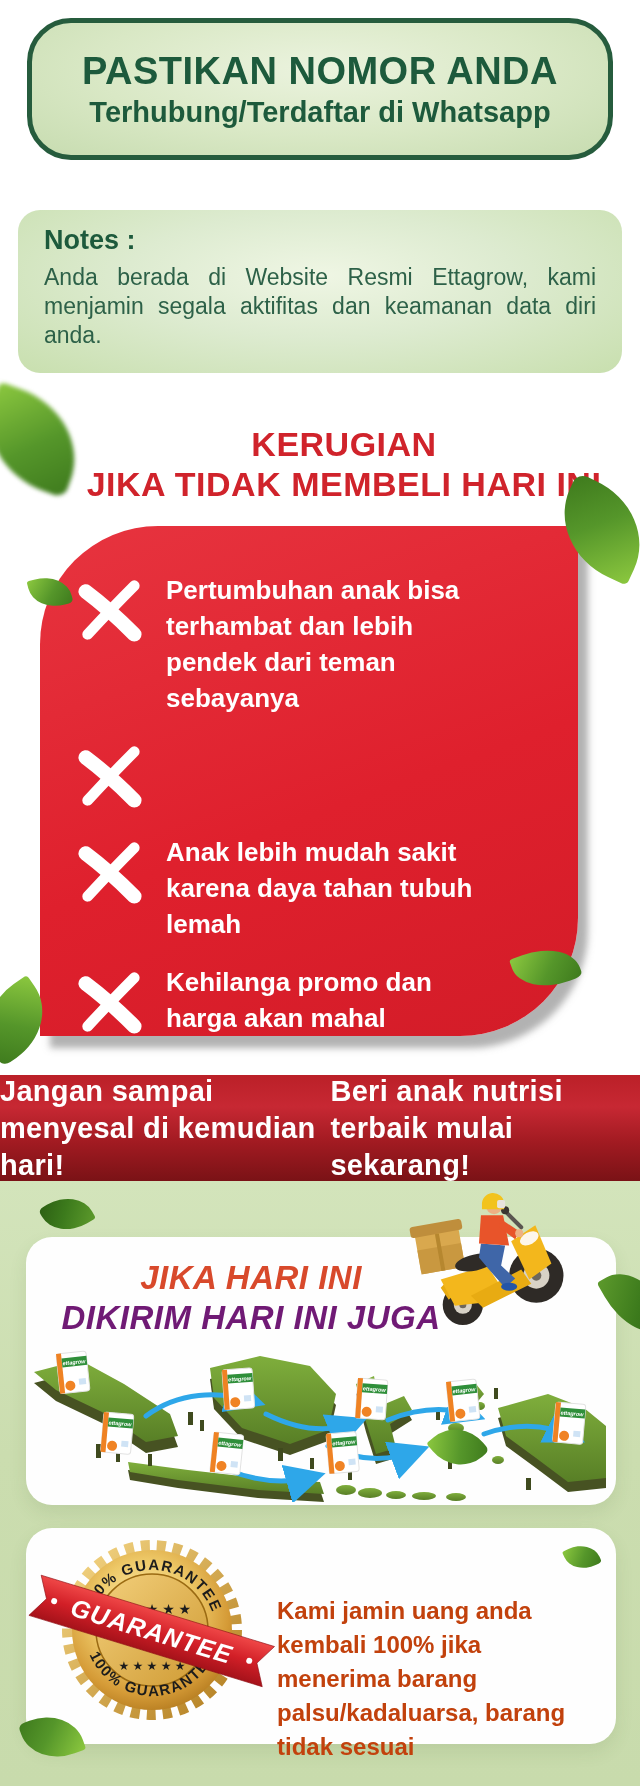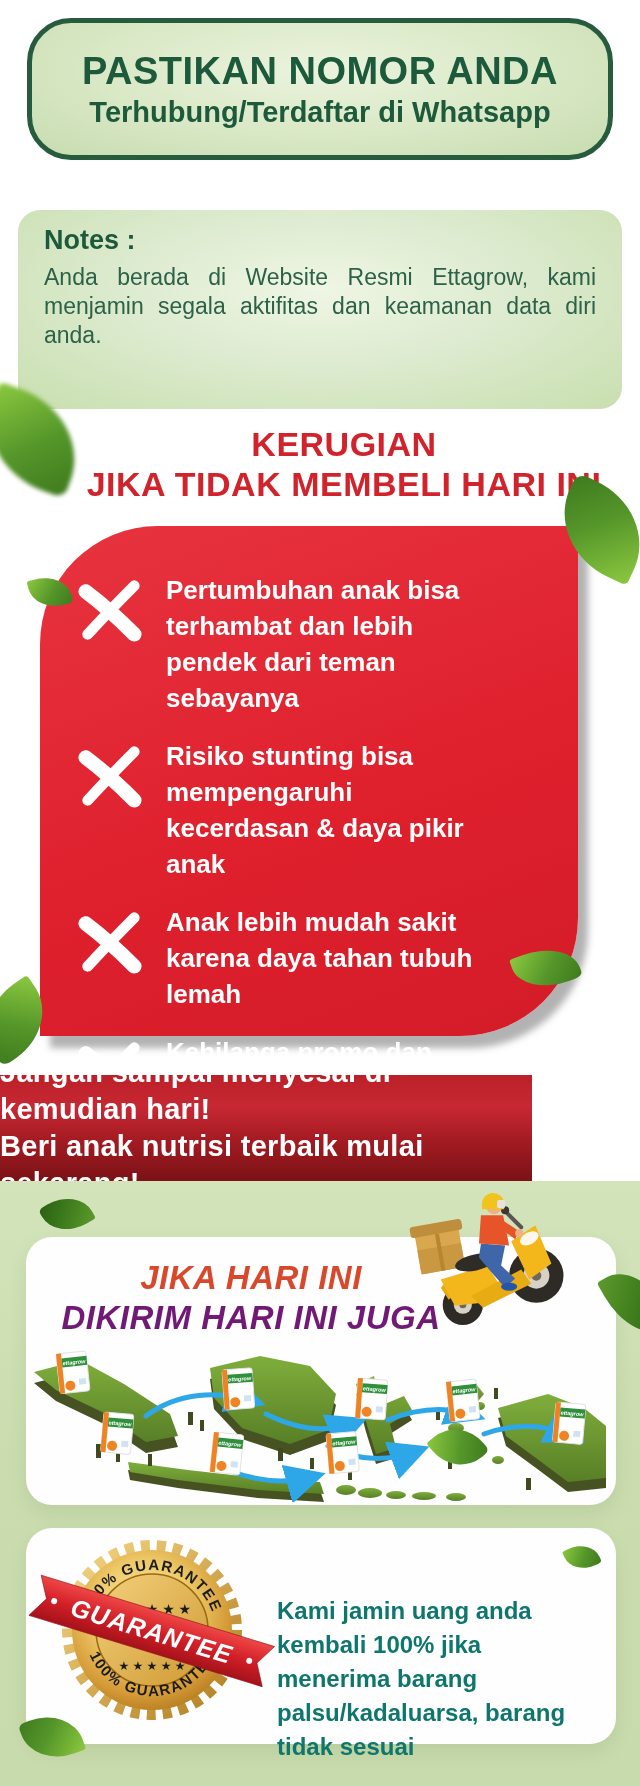--- a/index.html
+++ b/index.html
@@ -13,21 +13,21 @@
     position:absolute; left:27px; top:18px; width:586px; height:142px;
     box-sizing:border-box; border:5px solid #265c3d; border-radius:44px;
     background:radial-gradient(ellipse at 50% 35%, #ebf3de 0%, #d9e8c5 55%, #c7dcb0 100%);
     display:flex; flex-direction:column; align-items:center; justify-content:center;text-align:center;
   }
   .header-line1 { font-size:38px; font-weight:bold; color:#1d5a3c; letter-spacing:.5px; }
   .header-line2 { font-size:29px; font-weight:bold; color:#1d5a3c; margin-top:3px; }
 
   
   .notes-card {
-    position:absolute; left:18px; top:210px; width:604px; height:199px;
+    position:absolute; left:18px; top:210px; width:604px; height:163px;
     box-sizing:border-box; border-radius:22px; padding:15px 26px;
     background:radial-gradient(ellipse at 50% 40%, #eff6e4 0%, #ddebd0 45%, #c8dfae 100%);
   }
   .notes-title { font-size:27px; font-weight:bold; color:#1d5a3c; }
   .notes-body  { font-size:23px; color:#2d6148; line-height:29px; margin-top:7px; text-align:justify; }
 
   
   .kerugian-heading { position:absolute; left:0; top:424px; width:640px; text-align:center;
     color:#d0232b; font-weight:bold;padding-left:24px; }
   .kh { font-size:34px; line-height:40px; letter-spacing:.5px; }
@@ -39,23 +39,23 @@
     background:linear-gradient(160deg,#e7343f 0%, #df202d 55%, #d31c28 100%);
     border-radius:118px 0 118px 0;
     box-shadow:10px 12px 7px rgba(115,115,115,.55);
   }
   .k-item { display:flex; gap:22px; align-items:flex-start; margin-bottom:22px; }
   .k-x { width:68px; height:72px; flex:0 0 68px; margin-top:2px; }
   .k-text { color:#ffffff; font-size:26px; font-weight:bold; line-height:36px; max-width:336px; }
 
   
   .banner {
-    position:absolute; left:0; top:1075px; width:532px; height:106px;
+    position:absolute; left:0; top:1075px; width:640px; height:106px;
     background:linear-gradient(180deg,#bb2028 0%, #c72833 30%, #a31b22 62%, #7a1216 100%);
-    display:flex; flex-direction:column; align-items:center; justify-content:center;
+    display:flex; flex-direction:row; align-items:center; justify-content:center;
   }
   .banner-line { color:#fff; font-size:29px; font-weight:bold; line-height:37px; letter-spacing:.3px; }
 
   
   .green-section {
     position:absolute; left:0; top:1181px; width:640px; height:605px;
     background:linear-gradient(180deg,#d3e4bb 0%, #cbddaf 45%, #c8dbac 100%);
   }
   .card { position:absolute; background:#fefefe; border-radius:26px;
     box-shadow:0 8px 18px rgba(60,90,40,.10); }
@@ -66,21 +66,21 @@
     font-style:italic; font-weight:bold; z-index:4; }
   .dh1 { font-size:33px; color:#d8492b; line-height:40px; letter-spacing:.5px; }
   .dh2 { font-size:33px; color:#701a75; line-height:40px; letter-spacing:.5px; }
 
   .scooter-svg { position:absolute; left:400px; top:1183px; width:172px; height:156px; z-index:5; }
   .map-svg { position:absolute; left:28px; top:1350px; width:584px; height:152px; z-index:4; }
 
   .g-title { position:absolute; left:277px; top:1548px; font-size:31px; font-weight:bold;
     color:#c5232a; letter-spacing:.5px; z-index:4; }
   .g-body { position:absolute; left:277px; top:1594px; width:296px; font-size:24px; font-weight:bold;
-    color:#0f766e; line-height:34px; z-index:4; }
+    color:#c2410c; line-height:34px; z-index:4; }
   .badge-svg { position:absolute; left:40px; top:1534px; width:224px; height:198px; overflow:visible; z-index:5; }
 
   
   .leaf { position:absolute; background:linear-gradient(135deg,#8cc83f 0%, #55962a 55%, #3e7a1d 100%);
     border-radius:6% 78% 12% 78%; z-index:6; }
   .leaf.dark { background:linear-gradient(135deg,#5d9a2c 0%, #3c7a1c 55%, #2c5f13 100%); }
   .leaf.blur { filter:blur(2px); }
 </style>
 </head>
 <body>
@@ -108,21 +108,20 @@
         <path d="M10,16 Q34,34 60,60" stroke="#fff" stroke-width="15" stroke-linecap="round" fill="none"></path>
         <path d="M60,10 Q38,32 12,60" stroke="#fff" stroke-width="11" stroke-linecap="round" fill="none"></path>
       </svg>
       <div class="k-text">Pertumbuhan anak bisa terhambat dan lebih pendek dari teman sebayanya</div>
     </div>
     <div class="k-item">
       <svg class="k-x" viewBox="0 0 70 70">
         <path d="M10,16 Q34,34 60,60" stroke="#fff" stroke-width="15" stroke-linecap="round" fill="none"></path>
         <path d="M60,10 Q38,32 12,60" stroke="#fff" stroke-width="11" stroke-linecap="round" fill="none"></path>
       </svg>
-      <div class="k-text">Risiko stunting bisa mempengaruhi kecerdasan &amp; daya pikir anak</div>
     </div>
     <div class="k-item">
       <svg class="k-x" viewBox="0 0 70 70">
         <path d="M10,16 Q34,34 60,60" stroke="#fff" stroke-width="15" stroke-linecap="round" fill="none"></path>
         <path d="M60,10 Q38,32 12,60" stroke="#fff" stroke-width="11" stroke-linecap="round" fill="none"></path>
       </svg>
       <div class="k-text">Anak lebih mudah sakit karena daya tahan tubuh lemah</div>
     </div>
     <div class="k-item">
       <svg class="k-x" viewBox="0 0 70 70">

